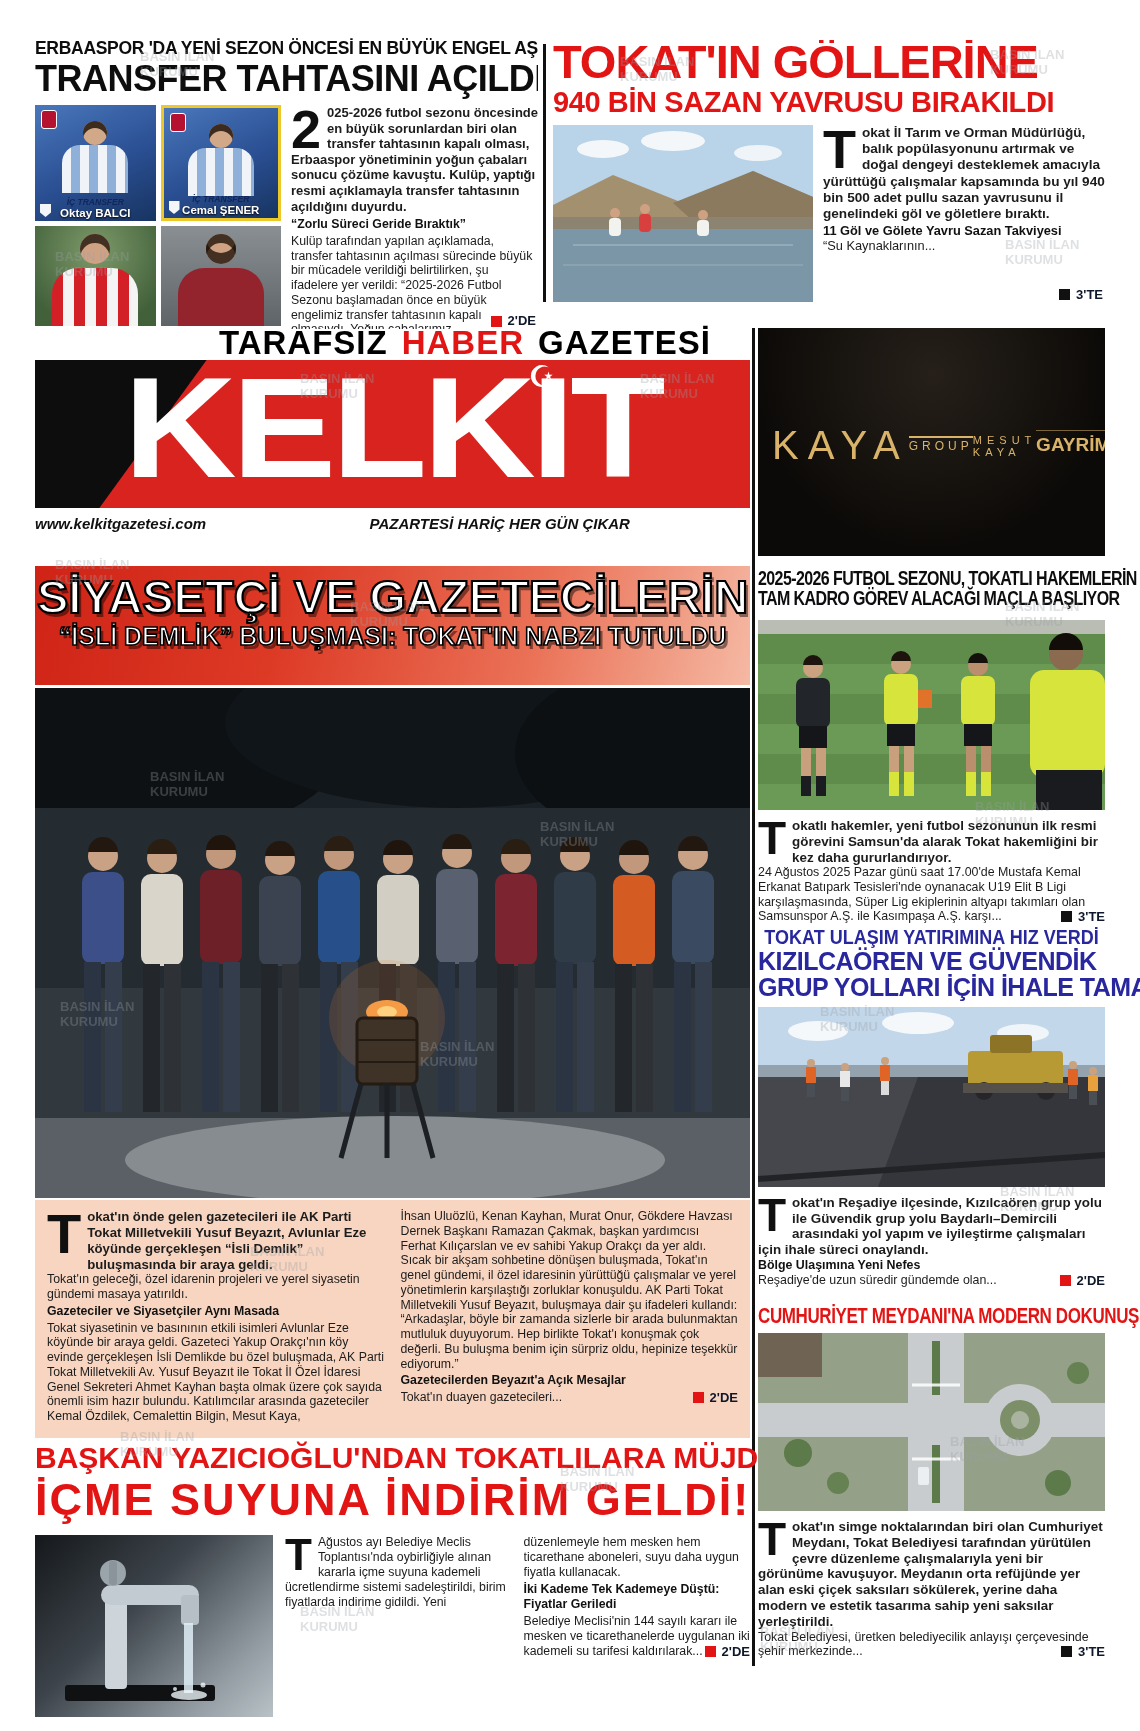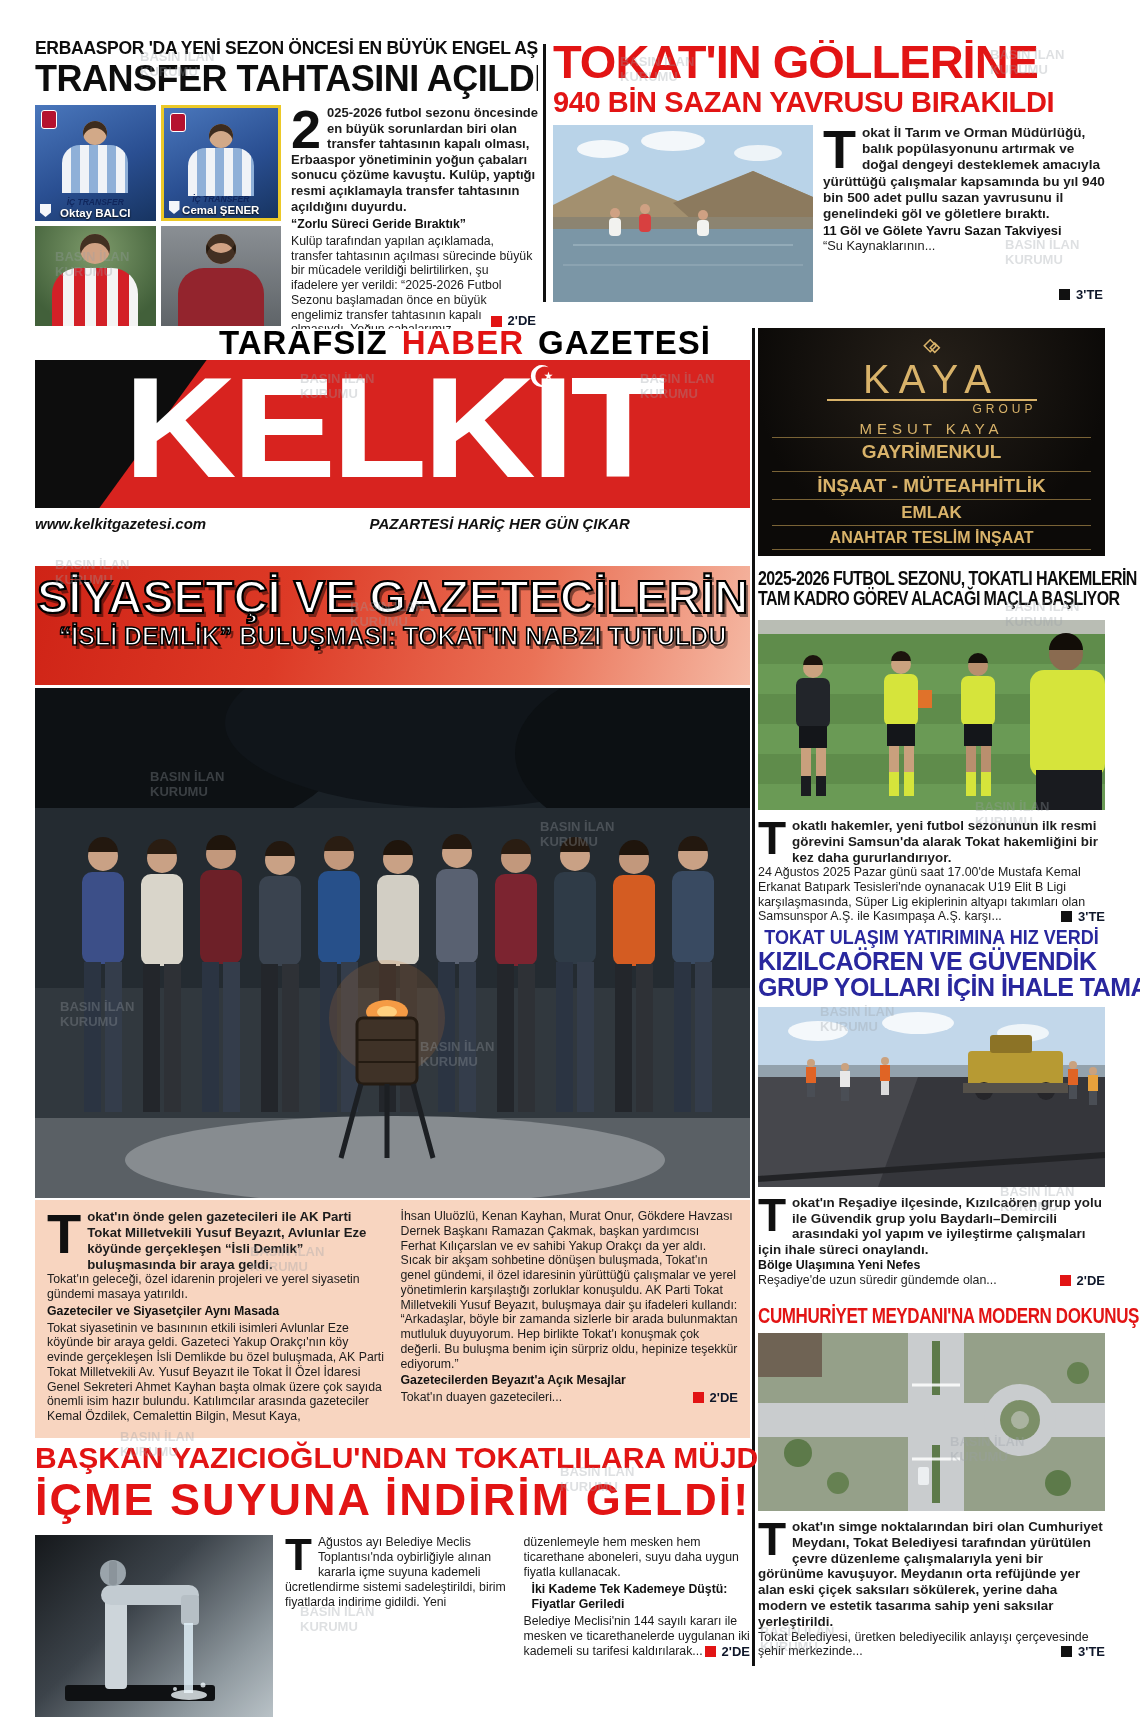--- a/index.html
+++ b/index.html
@@ -65,24 +65,24 @@
   .tagline span{display:inline-block;margin:0 7px}
   .logo-block{left:35px;top:360px;width:715px;height:148px;background:#d8231f;overflow:hidden}
   .logo-wedge{position:absolute;left:0;top:0;width:100%;height:100%;background:#0d0d0d;clip-path:polygon(0 0,24% 0,9% 100%,0 100%)}
   .logo-text{position:absolute;left:0;top:50%;width:100%;text-align:center;transform:translateY(-54%) scaleX(1.1);font-size:142px;font-weight:900;letter-spacing:-4px;color:#fff;line-height:1}
   .logo-crescent{position:absolute;top:2px;left:69%;font-size:30px;color:#fff;line-height:1}
   .site-row{left:35px;top:512px;width:715px;height:23px;display:flex;align-items:center;font-style:italic;font-weight:700;font-size:15px;color:#111}
   .site-row .web{width:40%;text-align:left}
   .site-row .sched{width:50%;text-align:center}
   .info-bar{left:35px;top:537px;width:715px;height:25px;background:#101010;color:#fff;display:flex;align-items:center;justify-content:space-between;padding:0 12px;font-weight:700;font-size:15px}
   
-  .kaya{left:758px;top:328px;width:347px;height:228px;background:radial-gradient(circle at 50% 20%,#262019 0%,#0c0a08 70%);color:#d9b36a;display:flex;flex-direction:column;align-items:center;padding:10px 14px 6px;overflow:hidden}
+  .kaya{left:758px;top:328px;width:347px;height:228px;background:radial-gradient(circle at 50% 20%,#262019 0%,#0c0a08 70%);color:#d9b36a;display:flex;flex-direction:row;align-items:center;padding:10px 14px 6px;overflow:hidden}
   .kaya-brand{font-size:40px;letter-spacing:9px;line-height:1;margin-top:2px}
   .kaya-group{width:210px;border-top:2px solid #d9b36a;text-align:right;font-size:12px;letter-spacing:4px;padding-top:1px}
-  .kaya-owner{font-size:15px;letter-spacing:5px;margin-top:4px}
+  .kaya-owner{font-size:11px;letter-spacing:5px;margin-top:4px}
   .kaya-svc{width:100%;text-align:center;font-weight:700;border-top:1px solid #7a6336;padding:3px 0 2px}
   .kaya-svc.s0{font-size:19px;margin-top:6px}
   .kaya-svc.s1{font-size:19px}
   .kaya-svc.s2{font-size:17px}
   .kaya-svc.s3{font-size:16px;border-bottom:1px solid #7a6336}
   
   .red-block{left:35px;top:566px;width:715px;height:119px;background:linear-gradient(105deg,#cf2316 0%,#dd3a26 35%,#ea7257 70%,#f5b9a4 100%);text-align:center;overflow:hidden;padding-top:6px}
   .outl{color:#fff;-webkit-text-stroke:2.2px #000;text-shadow:3px 4px 0 rgba(0,0,0,.45);font-weight:900}
   .mh1{font-size:47px;line-height:1.05;letter-spacing:0}
   .mh2{font-size:25px;line-height:1.2;-webkit-text-stroke:1.6px #000;letter-spacing:0}
@@ -94,21 +94,21 @@
   .mcol .sub{margin:2px 0}
   .mcol .pref{float:right}
   
   .wt-h1{left:35px;top:1443px;width:715px;text-align:center;font-size:30px;font-weight:900;color:#e21414;line-height:1;white-space:nowrap}
   .wt-h2{left:35px;top:1477px;width:715px;text-align:center;font-size:45px;font-weight:900;color:#e21414;letter-spacing:2px;line-height:1;white-space:nowrap}
   .water-row{left:35px;top:1535px;width:715px;height:182px;display:flex;gap:12px;overflow:hidden}
   .faucet-photo{width:238px;height:182px;flex:none;background:linear-gradient(135deg,#15181b 0%,#3c434a 40%,#8f999f 78%,#b9c2c7 100%);position:relative;overflow:hidden}
   .wcol{flex:1;font-size:12.3px;line-height:1.22;position:relative;overflow:hidden;padding-bottom:2px}
   .wcol .lead{font-weight:700;font-size:13px}
   .wcol .dropcap{font-size:44px}
-  .wcol .sub{margin:2px 8px}
+  .wcol .sub{margin:2px 0}
   .wcol .pref{float:right}
   
   .rr{left:758px;width:347px;position:absolute;overflow:visible}
   .ref-story{top:566px;height:358px}
   .rr-h{font-size:16px;font-weight:900;letter-spacing:-.6px;line-height:1.25;color:#0d0d0d;transform:scaleY(1.25);transform-origin:top left;white-space:nowrap}
   .ref-photo{margin-top:14px;width:347px;height:190px}
   .rr-text{position:relative;font-size:12.4px;line-height:1.18;margin-top:4px;overflow:hidden}
   .rr-text .lead{font-weight:700;font-size:13.4px}
   .rr-text .dropcap{font-size:46px}
   .rr-text .pref{float:right}

